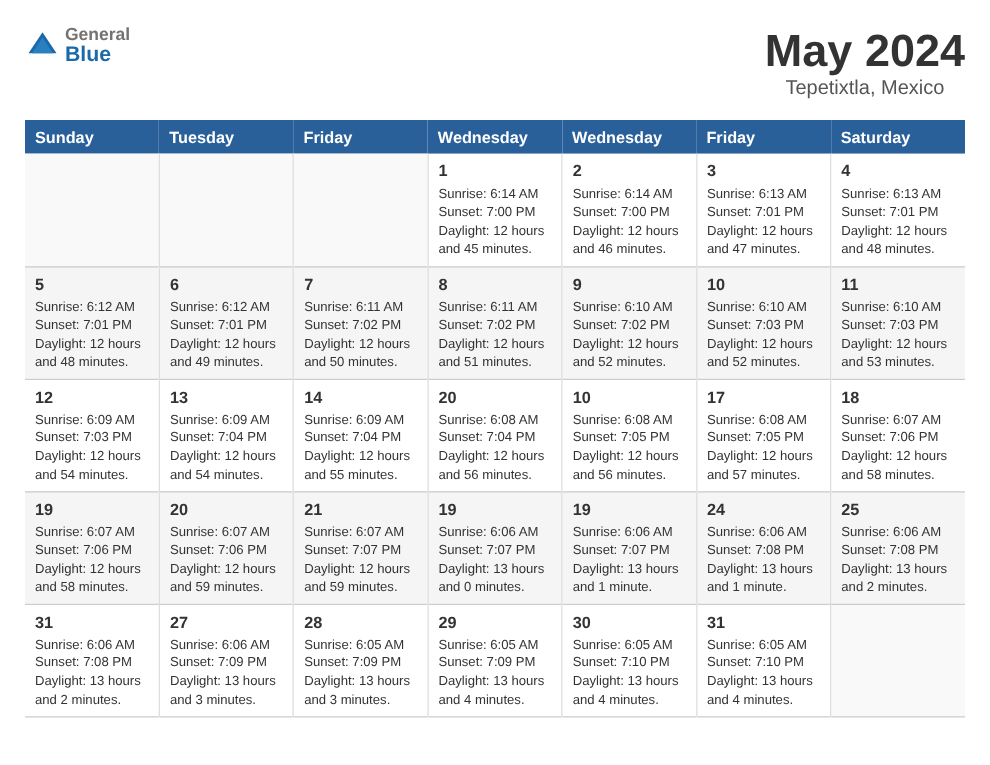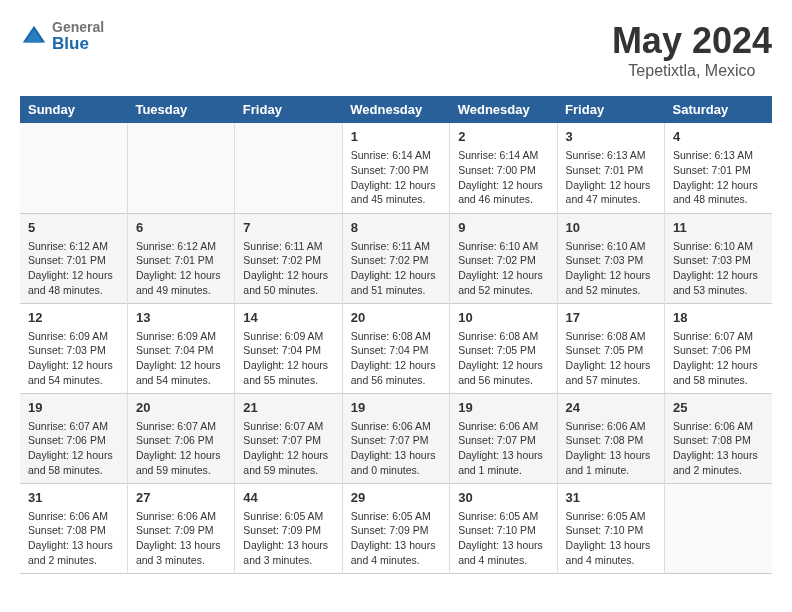--- a/index.html
+++ b/index.html
@@ -249,21 +249,21 @@
       <tr>
         <td>
           <span class="day-num">31</span>
           <div class="day-info">Sunrise: 6:06 AM<br>Sunset: 7:08 PM<br>Daylight: 13 hours<br>and 2 minutes.</div>
         </td>
         <td>
           <span class="day-num">27</span>
           <div class="day-info">Sunrise: 6:06 AM<br>Sunset: 7:09 PM<br>Daylight: 13 hours<br>and 3 minutes.</div>
         </td>
         <td>
-          <span class="day-num">44</span>
+          <span class="day-num">28</span>
           <div class="day-info">Sunrise: 6:05 AM<br>Sunset: 7:09 PM<br>Daylight: 13 hours<br>and 3 minutes.</div>
         </td>
         <td>
           <span class="day-num">29</span>
           <div class="day-info">Sunrise: 6:05 AM<br>Sunset: 7:09 PM<br>Daylight: 13 hours<br>and 4 minutes.</div>
         </td>
         <td>
           <span class="day-num">30</span>
           <div class="day-info">Sunrise: 6:05 AM<br>Sunset: 7:10 PM<br>Daylight: 13 hours<br>and 4 minutes.</div>
         </td>

